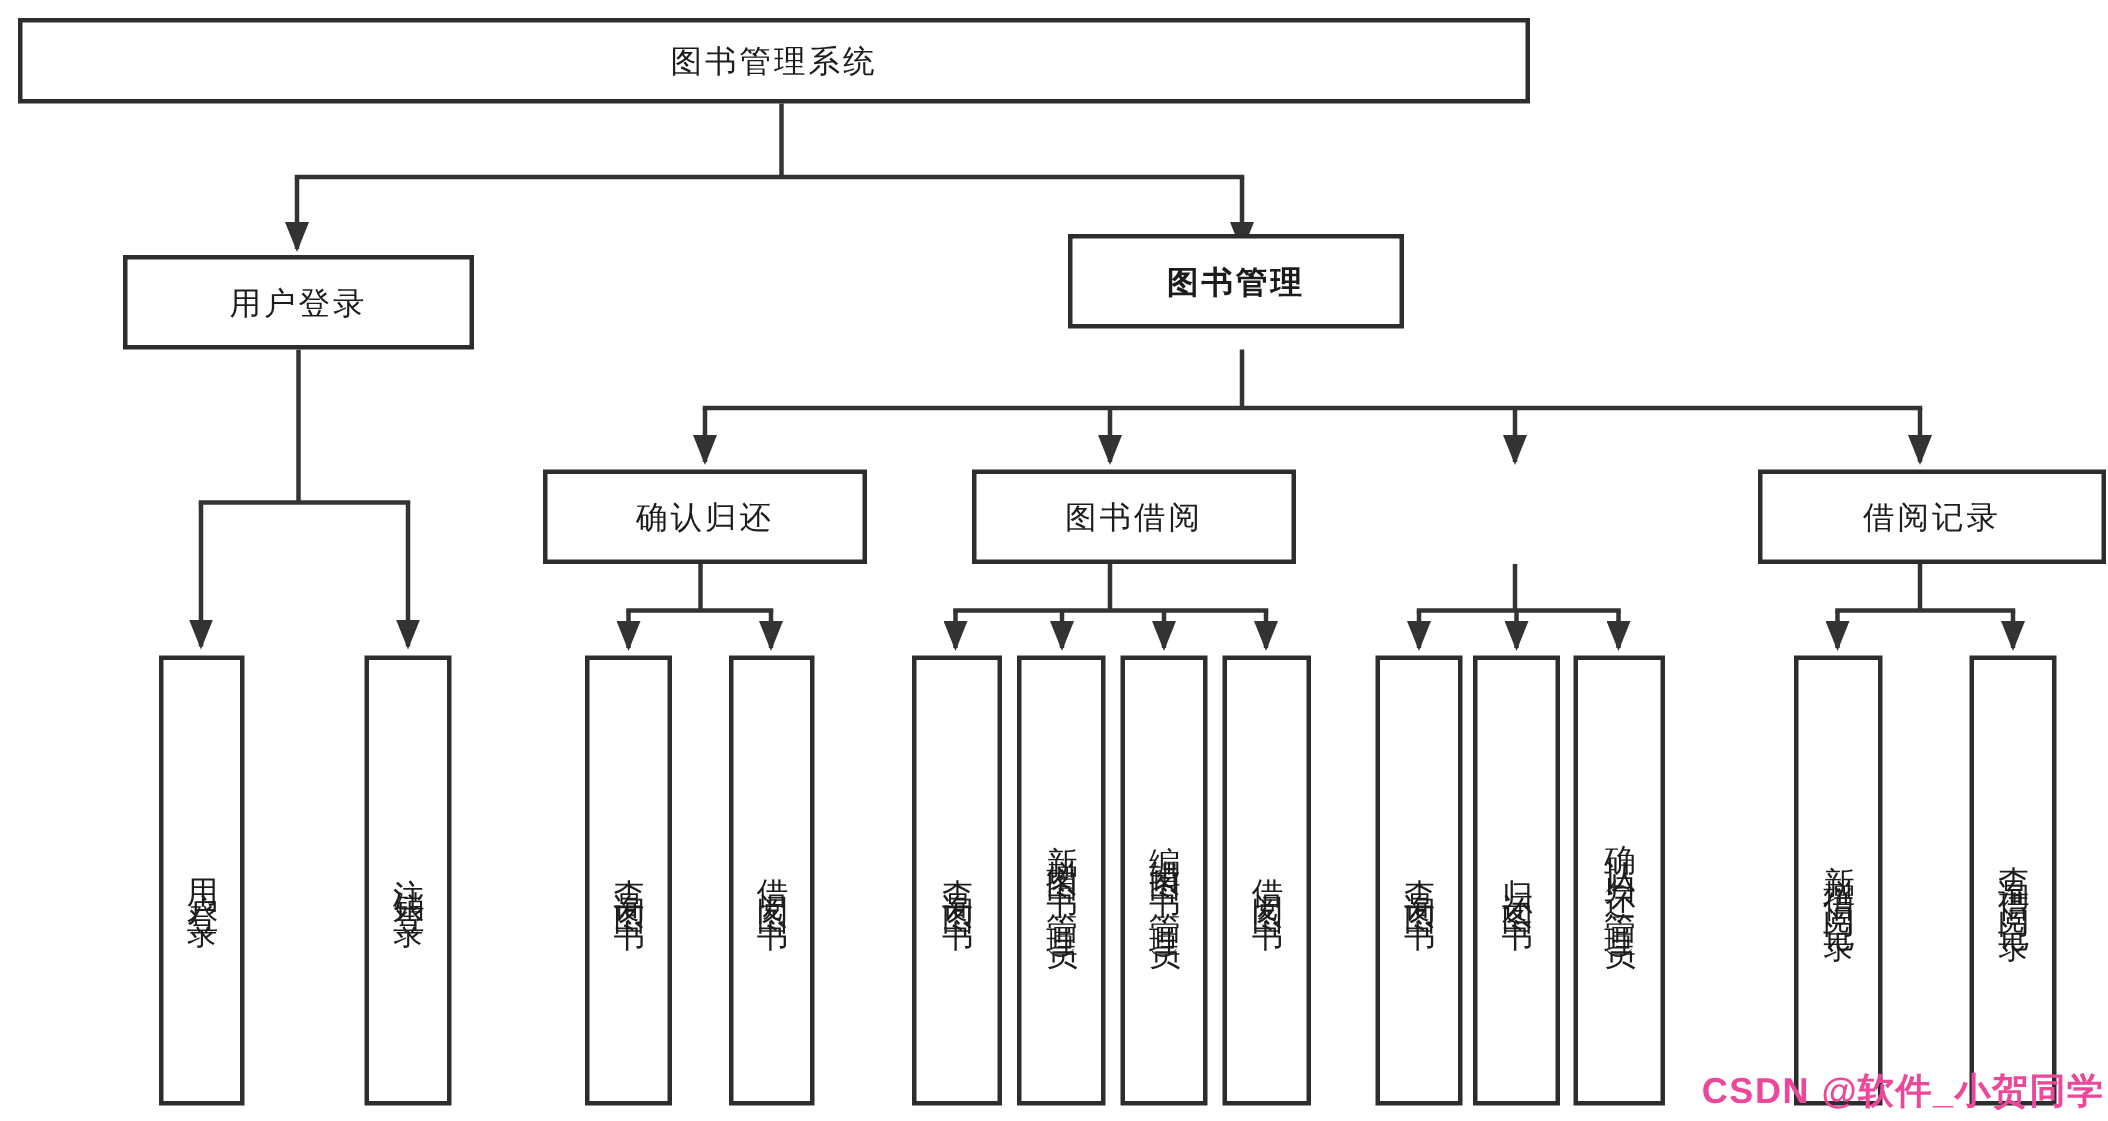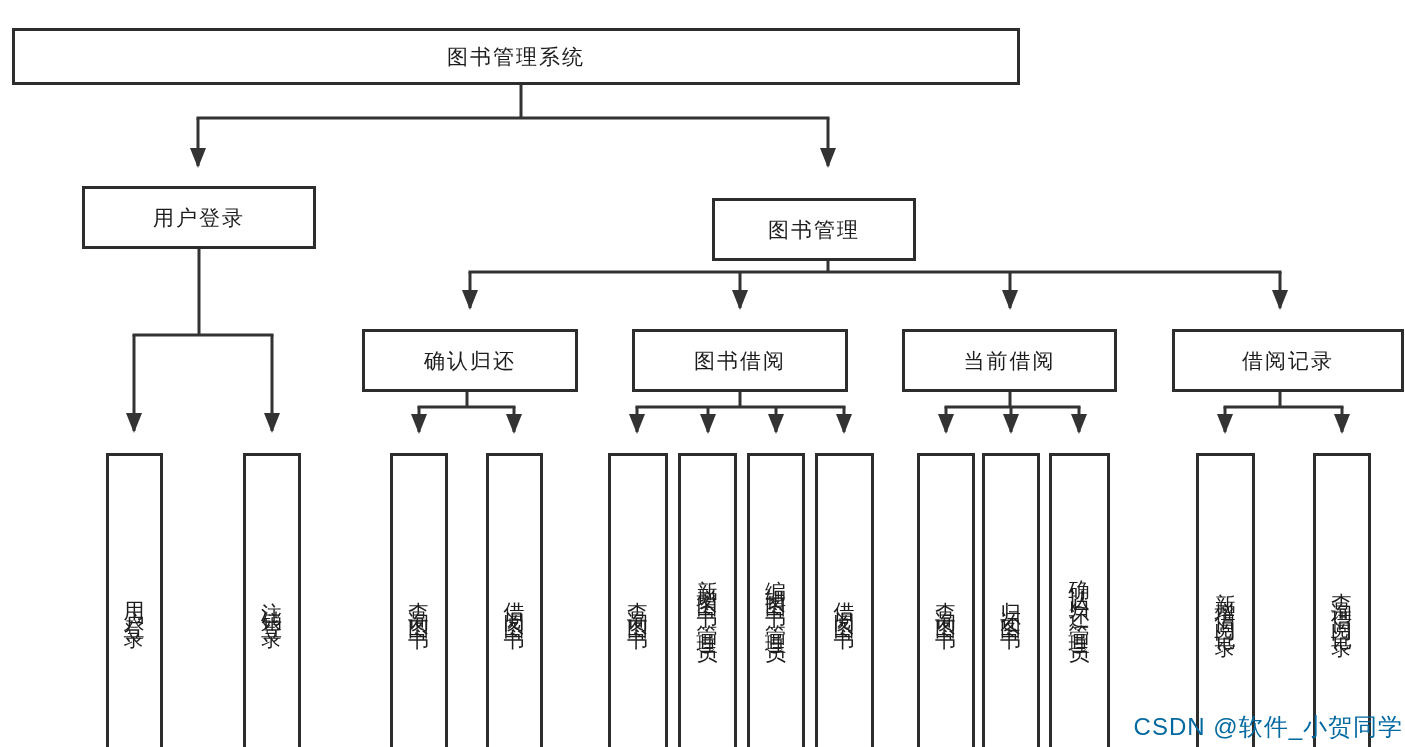--- a/index.html
+++ b/index.html
@@ -5,29 +5,29 @@
 <style>
   html,body{margin:0;padding:0;background:#ffffff;}
   .canvas{
     position:relative;width:1405px;height:747px;background:#ffffff;
     font-family:"Liberation Sans","DejaVu Sans",sans-serif;overflow:hidden;
   }
   .connectors{position:absolute;left:0;top:0;width:1405px;height:747px;pointer-events:none;}
   .node{
     position:absolute;box-sizing:border-box;background:#ffffff;
     border:3px solid #2d2d2d;display:flex;align-items:center;justify-content:center;
-    font-size:21px;color:#1c1c1c;letter-spacing:2px;white-space:nowrap;z-index:2;margin-top:16px;
+    font-size:21px;color:#1c1c1c;letter-spacing:2px;white-space:nowrap;z-index:2;
   }
   .node.leaf span{
     writing-mode:vertical-rl;text-orientation:mixed;
     letter-spacing:9px;line-height:1;
   }
   .watermark{
     position:absolute;top:711px;right:2px;z-index:5;
-    color:#0369a1;font-size:24px;letter-spacing:1px;white-space:nowrap;
+    color:#ec4899;font-size:24px;letter-spacing:1px;white-space:nowrap;font-weight:bold;
   }
 </style>
 </head>
 <body>
 
 <div class="canvas">
 
   <svg class="connectors" width="1405" height="747" viewBox="0 0 1405 747" xmlns="http://www.w3.org/2000/svg">
     <defs>
       <marker id="arrow" markerUnits="userSpaceOnUse" markerWidth="20" markerHeight="16" refX="18" refY="8" orient="auto">
@@ -78,32 +78,29 @@
     </g>
   </svg>
 
   <div class="node" style="left:12px;top:12px;width:1008px;height:57px;">
     <span>图书管理系统</span>
   </div>
 
   <div class="node" style="left:82px;top:170px;width:234px;height:63px;">
     <span>用户登录</span>
   </div>
-  <div class="node" style="left:712px;top:182px;width:204px;height:63px;">
+  <div class="node" style="left:712px;top:156px;width:224px;height:63px;font-weight:bold;">
     <span>图书管理</span>
   </div>
 
   <div class="node" style="left:362px;top:313px;width:216px;height:63px;">
     <span>确认归还</span>
   </div>
-  <div class="node" style="left:632px;top:313px;width:216px;height:63px;">
+  <div class="node" style="left:648px;top:313px;width:216px;height:63px;">
     <span>图书借阅</span>
-  </div>
-  <div class="node" style="left:902px;top:313px;width:215px;height:63px;">
-    <span>当前借阅</span>
   </div>
   <div class="node" style="left:1172px;top:313px;width:232px;height:63px;">
     <span>借阅记录</span>
   </div>
 
   <div class="node leaf" style="left:106px;top:437px;width:57px;height:300px;">
     <span>用户登录</span>
   </div>
   <div class="node leaf" style="left:243px;top:437px;width:58px;height:300px;">
     <span>注销登录</span>

